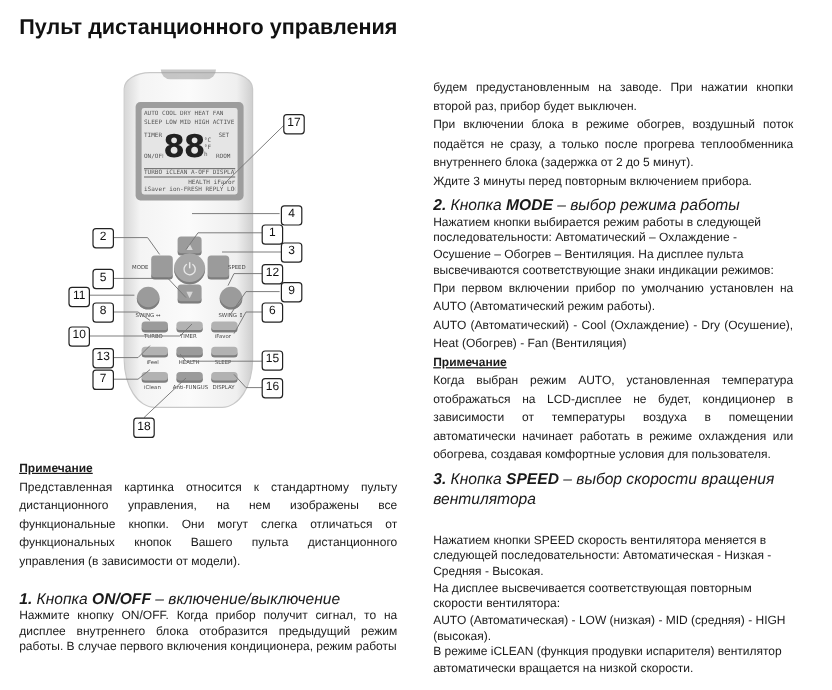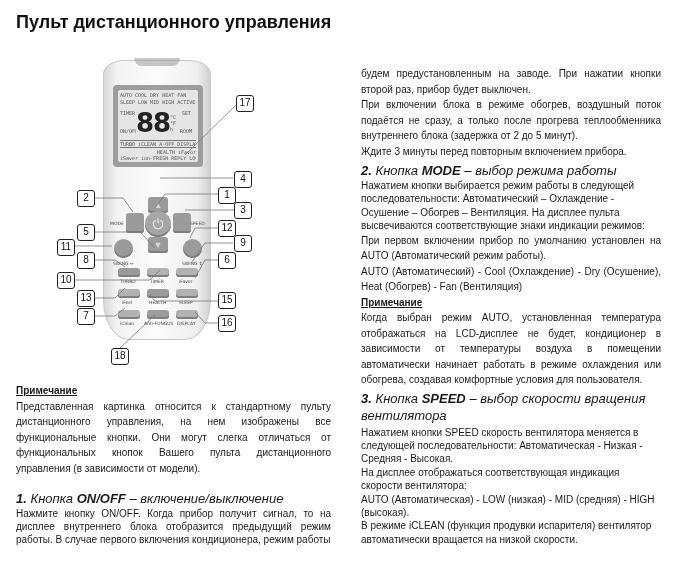--- a/index.html
+++ b/index.html
@@ -183,18 +183,18 @@
   <div class="justify">AUTO (Автоматический) - Cool (Охлаждение) - Dry (Осушение), Heat (Обогрев) - Fan (Вентиляция)</div>
   <div class="note-heading">Примечание</div>
   <div class="justify">Когда выбран режим AUTO, установленная температура отображаться на LCD-дисплее не будет, кондиционер в зависимости от температуры воздуха в помещении автоматически начинает работать в режиме охлаждения или обогрева, создавая комфортные условия для пользователя.</div>
 
   <div class="section-heading" style="margin-top:2px">
     <b>3.</b>
     <span>Кнопка</span>
     <b>SPEED</b>
     <span>– выбор скорости вращения вентилятора</span>
   </div>
-  <div class="tight" style="margin-top:2px">Нажатием кнопки SPEED скорость вентилятора меняется в следующей последовательности: Автоматическая - Низкая - Средняя - Высокая.</div>
-  <div class="tight">На дисплее отображаться соответствующая индикация скорости вентилятора:</div>
+  <div class="tight" style="margin-top:20px">Нажатием кнопки SPEED скорость вентилятора меняется в следующей последовательности: Автоматическая - Низкая - Средняя - Высокая.</div>
+  <div class="tight">На дисплее высвечивается соответствующая повторным скорости вентилятора:</div>
   <div class="tight">AUTO (Автоматическая) - LOW (низкая) - MID (средняя) - HIGH (высокая).</div>
   <div class="tight">В режиме iCLEAN (функция продувки испарителя) вентилятор автоматически вращается на низкой скорости.</div>
 
 </div>
 
 </body></html>

